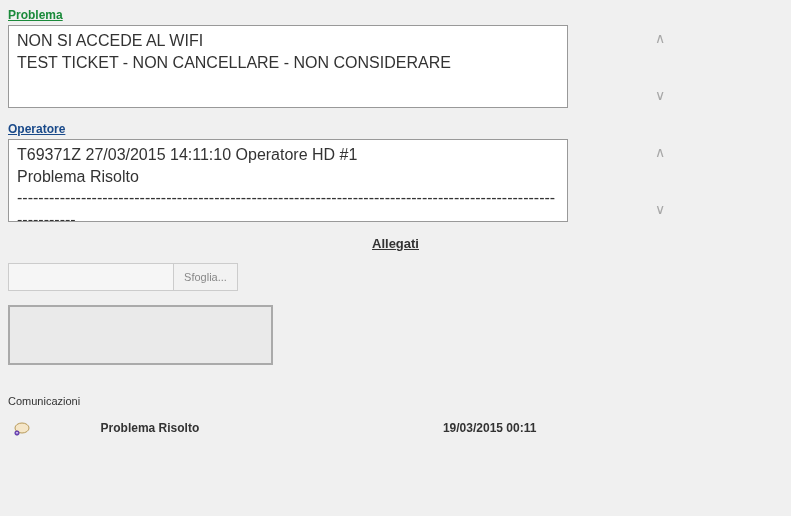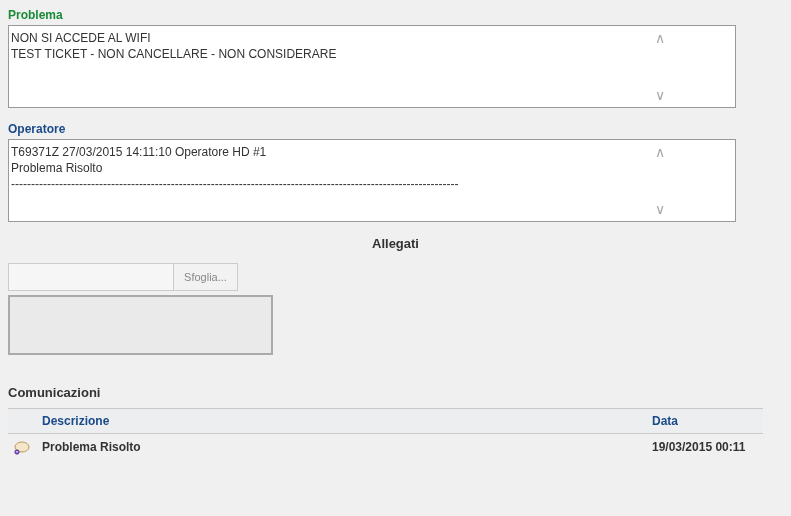--- a/index.html
+++ b/index.html
@@ -8,37 +8,38 @@
     font-size: 12px;
     background: #f0f0f0;
     padding: 8px;
     color: #333;
     width: 791px;
   }
   .section-label {
     font-weight: bold;
     font-size: 12px;
     margin-bottom: 3px;
+    text-decoration: underline;
   }
   .label-green { color: #1a8a3a; }
   .label-blue { color: #1a4a8a; }
   .label-black { color: #333; font-size: 13px; text-align: center; }
   .textarea-container {
     position: relative;
     width: 665px;
     margin-bottom: 14px;
   }
   .fake-textarea {
-    width: 728px;
+    width: 560px;
     height: 83px;
     border: 1px solid #999;
     background: #fff;
-    padding: 4px 2px;
+    padding: 4px 8px;
     font-family: Arial, sans-serif;
-    font-size: 12px;
+    font-size: 16px;
     color: #333;
     line-height: 1.35;
     white-space: pre-line;
     overflow: hidden;
   }
   .scroll-arrows {
     position: absolute;
     right: 4px;
     top: 0;
     bottom: 0;
@@ -50,21 +51,21 @@
   }
   .arrow {
     color: #a8a8a8;
     font-size: 14px;
     line-height: 1;
     text-align: center;
   }
   .upload-row {
     display: flex;
     margin-top: 12px;
-    margin-bottom: 4px;
+    margin-bottom: 14px;
   }
   .upload-field {
     width: 165px;
     height: 28px;
     border: 1px solid #ccc;
     border-right: none;
     background: #f6f6f6;
   }
   .browse-btn {
     width: 65px;
@@ -79,22 +80,22 @@
     cursor: pointer;
   }
   .preview-box {
     width: 265px;
     height: 60px;
     border: 2px solid #aaa;
     background: #eaeaea;
     margin-bottom: 30px;
   }
   .comm-label {
-    font-weight: bold;
-    font-size: 13px;
+    font-weight: normal;
+    font-size: 11px;
     color: #333;
     margin-bottom: 8px;
   }
   .table {
     width: 755px;
     border-collapse: collapse;
   }
   .table-header {
     background: #eceef0;
     border-top: 1px solid #c8c8c8;
@@ -150,25 +151,20 @@
 <div class="upload-row">
   <div class="upload-field"></div>
   <div class="browse-btn">Sfoglia...</div>
 </div>
 <div class="preview-box"></div>
 
 <div class="comm-label">Comunicazioni</div>
 
 <table class="table">
   <tbody>
-      <tr class="table-header">
-    <th class="th th-icon"></th>
-    <th class="th th-desc">Descrizione</th>
-    <th class="th">Data</th>
-  </tr>
   <tr>
     <td class="td">
       <span class="row-icon">
         <svg width="16" height="14" viewBox="0 0 16 14">
           <ellipse cx="8" cy="6" rx="7" ry="5" fill="#f5e6c8" stroke="#b89a5a" stroke-width="1"></ellipse>
           <circle cx="3" cy="11" r="2.2" fill="#7a4fc7" stroke="#4a2a90" stroke-width="0.7"></circle>
           <path d="M2.2 10.8 L3.8 10.8 M3 10 L3 11.6" stroke="#fff" stroke-width="0.7"></path>
         </svg>
       </span>
     </td>

